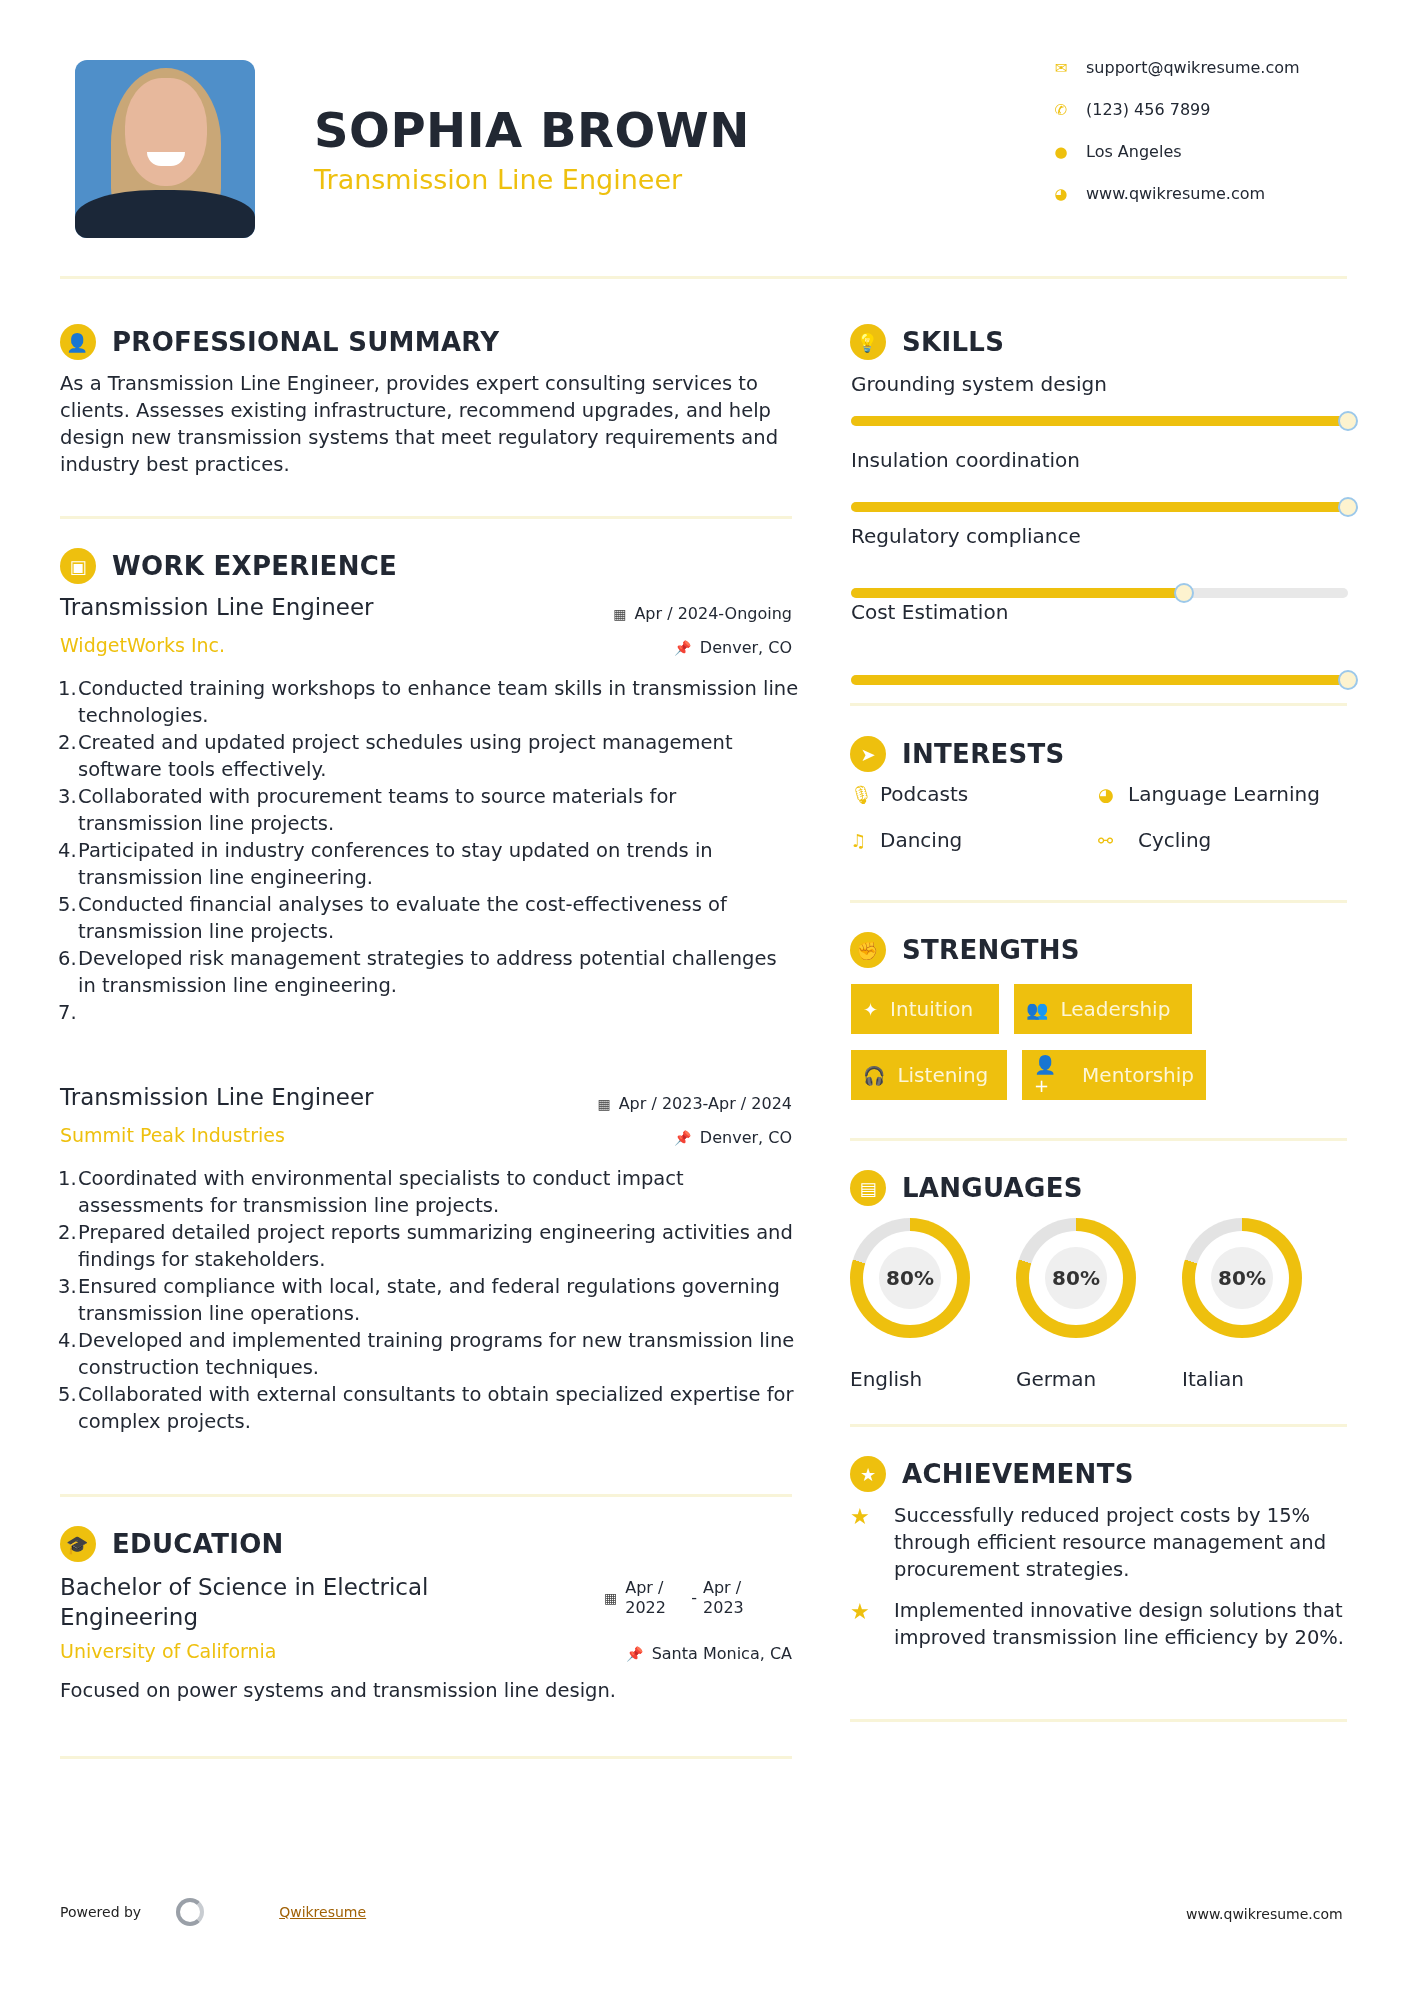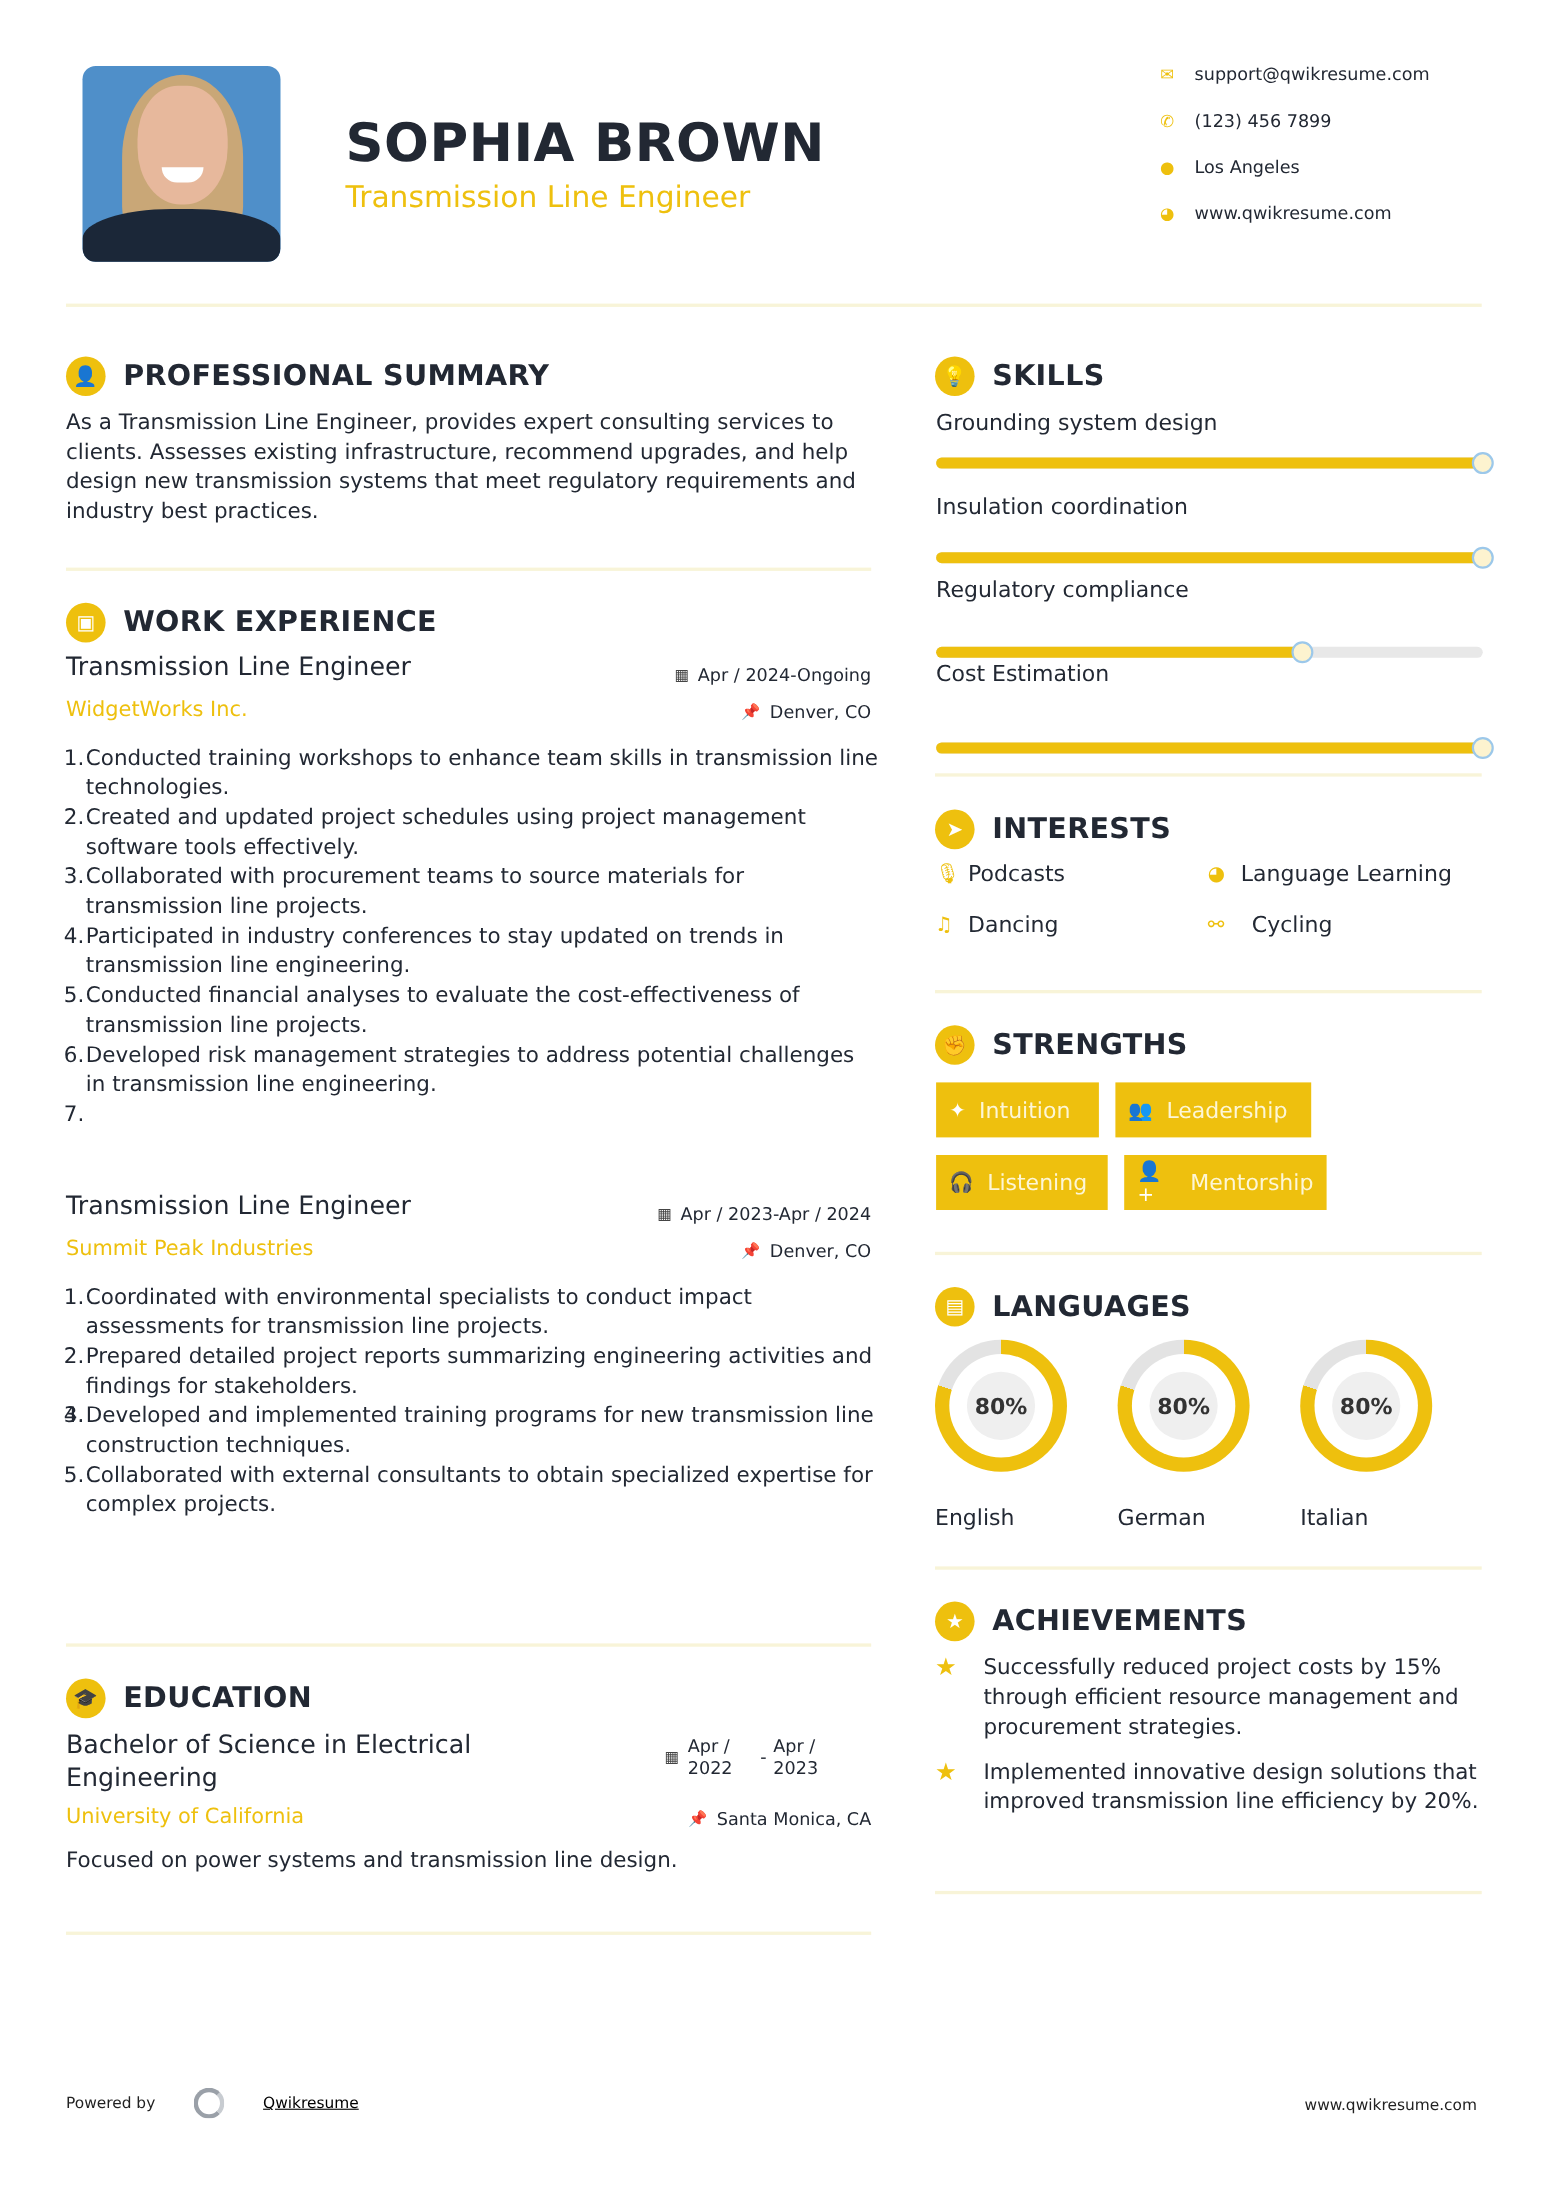--- a/index.html
+++ b/index.html
@@ -58,21 +58,21 @@
   .donut .core { width: 62px; height: 62px; border-radius: 50%; background: #efefef; display: flex; align-items: center; justify-content: center; font-size: 20px; font-weight: bold; color: #333; }
   .lang-label { font-size: 20px; color: #222833; margin-top: 29px; }
 
   
   .ach { display: flex; align-items: flex-start; }
   .ach .ic { color: #eec00e; width: 44px; font-size: 22px; flex-shrink: 0; padding-top: 2px; }
   .ach .tx { font-size: 19.5px; line-height: 27px; color: #222833; }
 
   .footer-left { left: 60px; top: 1898px; display: flex; align-items: center; font-size: 14px; color: #222; gap: 19px; }
   .footer-left .q { width: 28px; height: 28px; border-radius: 50%; border: 4px solid #9aa0a8; margin: 0 16px 0 16px; border-right-color: #c8ccd1; }
-  .footer-left a { color: #000000; text-decoration: underline; }
+  .footer-left a { color: #a16207; text-decoration: underline; margin-left: 40px; }
   .footer-right { left: 1186px; top: 1906px; font-size: 14px; color: #222; }
 </style>
 </head>
 <body>
 
 <div class="abs photo">
   <div class="hair"></div>
   <div class="head"></div>
   <div class="smile"></div>
   <div class="body"></div>
@@ -137,21 +137,21 @@
   <span>Apr / 2023-Apr / 2024</span>
 </div>
 <div class="abs job-company" style="left:60px; top:1124px;">Summit Peak Industries</div>
 <div class="abs meta" style="left:480px; top:1128px; width:312px;">
   <span class="mi">📌</span>
   <span>Denver, CO</span>
 </div>
 <ol class="abs bullets" style="left:60px; top:1165px; width:740px;">
   <li><span class="num">1.</span><span>Coordinated with environmental specialists to conduct impact assessments for transmission line projects.</span></li>
   <li><span class="num">2.</span><span>Prepared detailed project reports summarizing engineering activities and findings for stakeholders.</span></li>
-  <li><span class="num">3.</span></li>
+  <li><span class="num">3.</span><span>Ensured compliance with local, state, and federal regulations governing transmission line operations.</span></li>
   <li><span class="num">4.</span><span>Developed and implemented training programs for new transmission line construction techniques.</span></li>
   <li><span class="num">5.</span><span>Collaborated with external consultants to obtain specialized expertise for complex projects.</span></li>
 </ol>
 
 <div class="abs divider" style="left:60px; top:1494px; width:732px;"></div>
 
 <div class="abs sec-head" style="left:60px; top:1526px;">
   <div class="sec-icon">🎓</div>
   <div class="sec-title">EDUCATION</div>
 </div>

